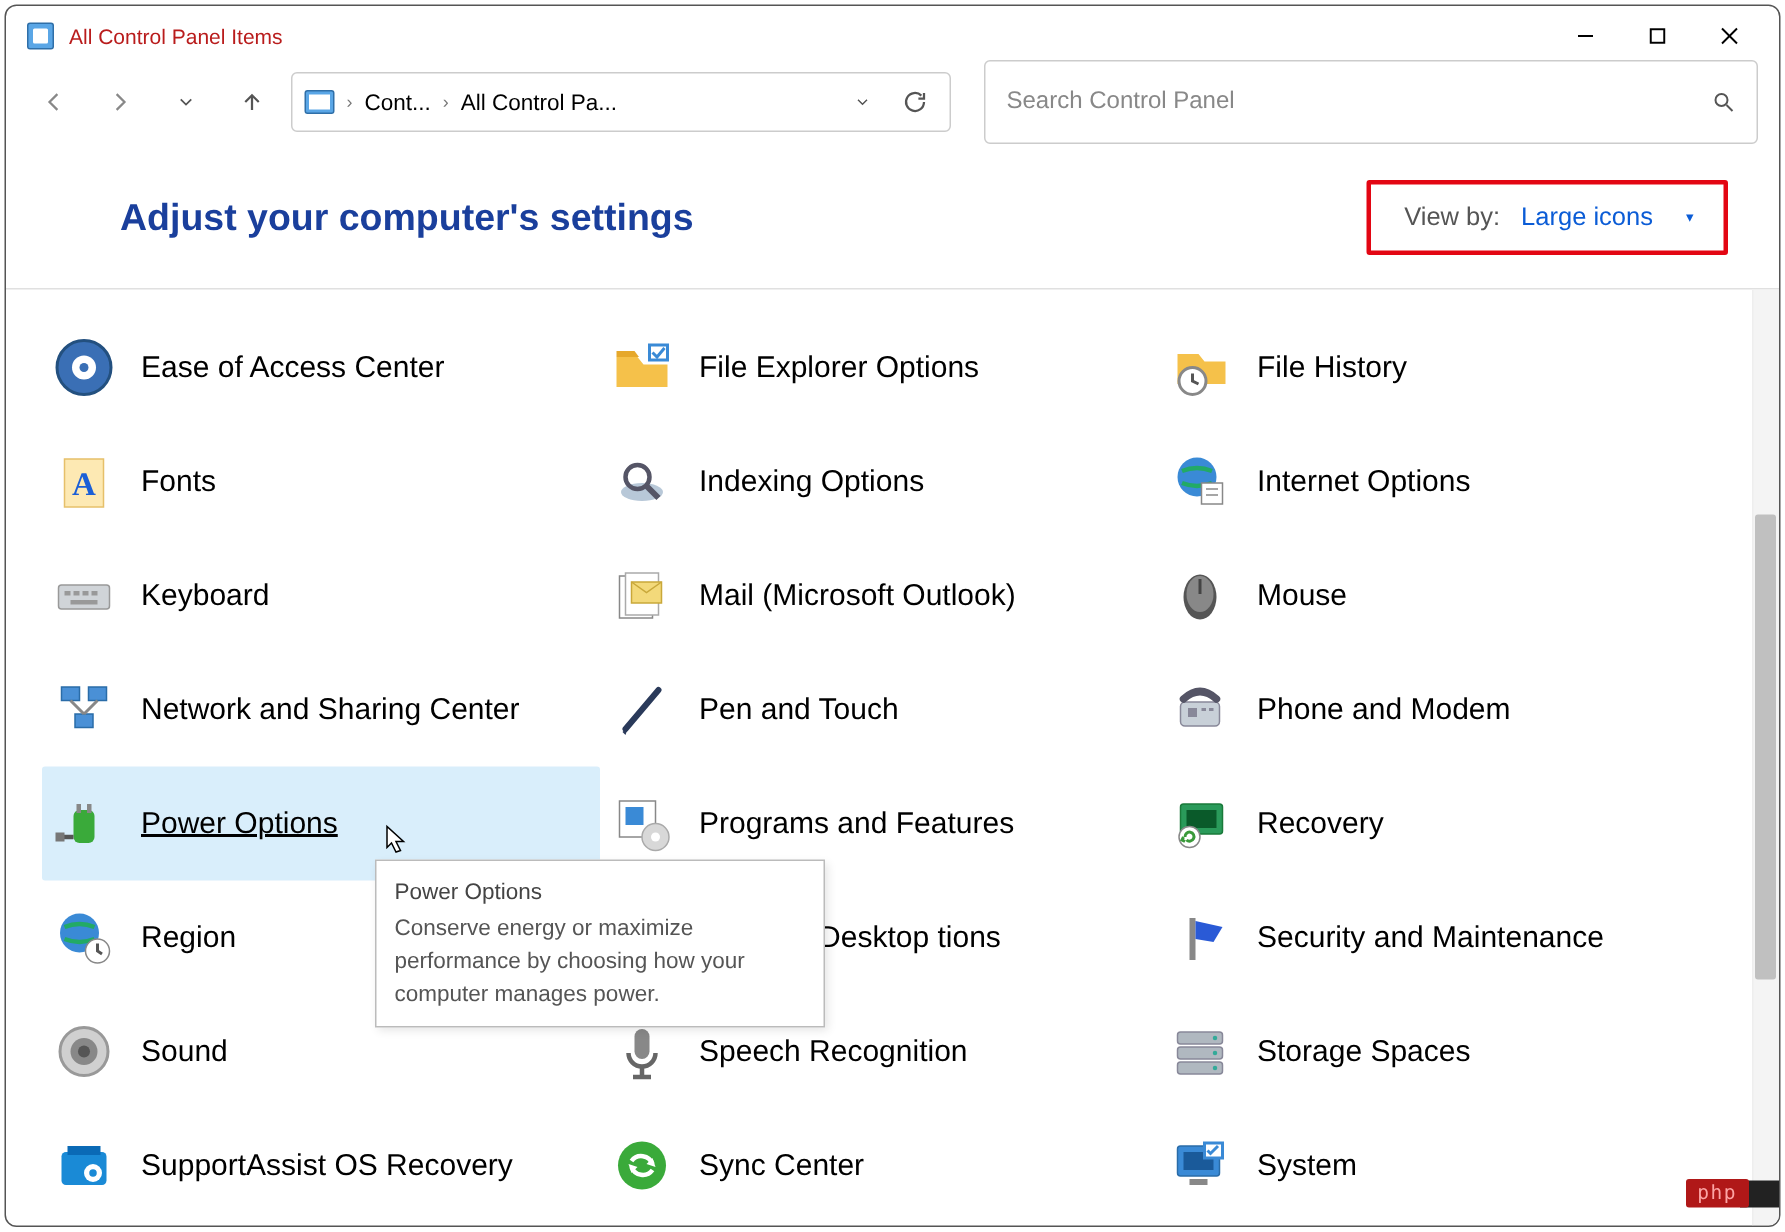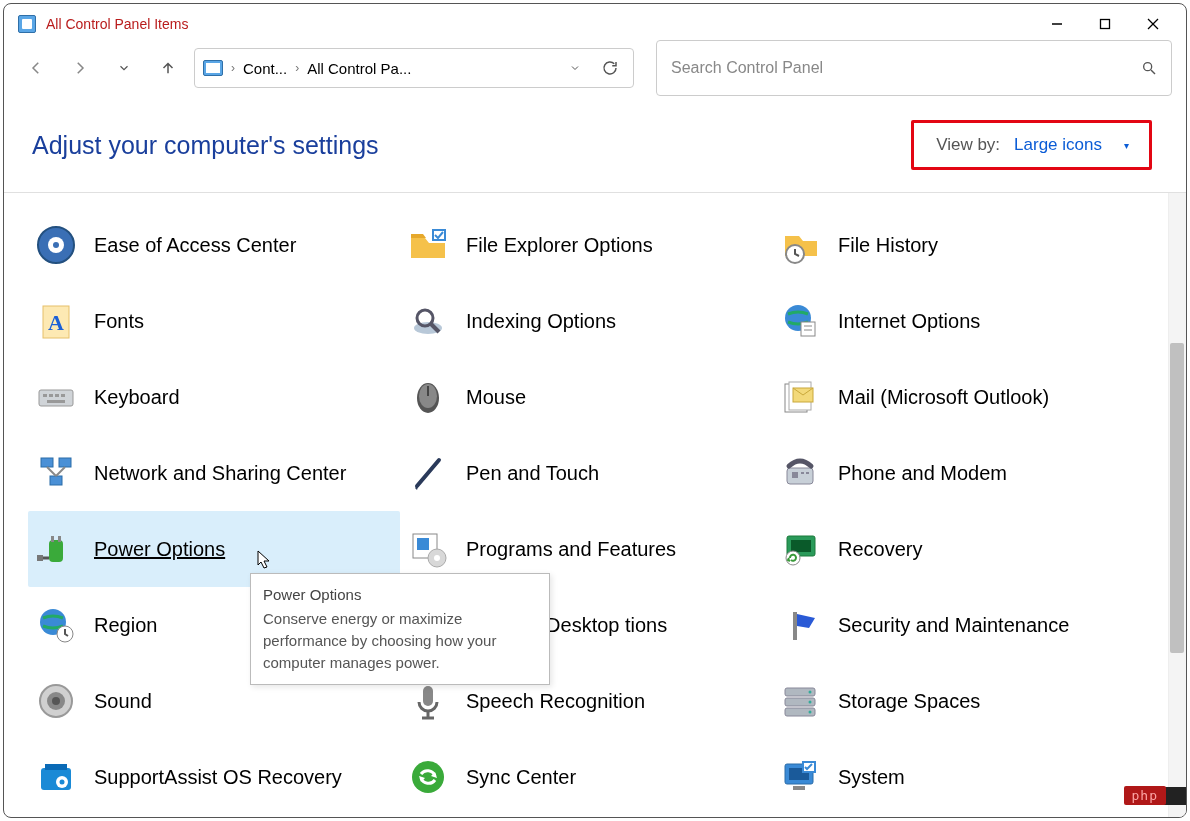--- a/index.html
+++ b/index.html
@@ -56,21 +56,21 @@
     .search-bar { flex:1; height:56px; border:1px solid #ccc; border-radius:4px; display:flex; align-items:center; padding:0 14px; margin-left:14px; }
     .search-bar input { border:none; outline:none; flex:1; font-size:16px; color:#333; background:transparent; }
     .search-bar input::placeholder { color:#888; }
     .search-icon { color:#555; font-size:16px; }
     .subhead {
       display:flex;
       justify-content:space-between;
       align-items:center;
       padding: 28px 34px 22px 28px;
     }
-    .subhead-title { color:#1a3f9c; font-size:25px; font-weight:400; }
+    .subhead-title { color:#1a3f9c; font-size:25px; font-weight:700;margin-left:48px; }
     .viewby { display:flex; align-items:center; gap:14px; border:3px solid #e30613; padding:12px 20px 12px 22px; border-radius:2px; }
     .viewby-label { color:#555; font-size:17px; }
     .viewby-value { color:#0b5cd6; font-size:17px; display:flex; align-items:center; gap:22px; cursor:pointer; }
     .viewby-chev { font-size:10px; color:#0b5cd6; }
     .divider { border-top:1px solid #e0e0e0; margin:0 0 0 0; }
     .content {
       flex:1;
       overflow:hidden;
       position:relative;
       padding: 14px 0 0 24px;
@@ -322,37 +322,37 @@
               <rect x="20" y="18" width="4" height="3" fill="#999"></rect>
               <rect x="26" y="18" width="4" height="3" fill="#999"></rect>
               <rect x="12" y="24" width="18" height="3" fill="#999"></rect>
             </svg>
         </span>
         <span class="label">Keyboard</span>
       </div>
       <div class="item">
         <span class="icon-box">
           <svg width="42" height="42" viewBox="0 0 42 42">
-              <ellipse cx="21" cy="22" rx="11" ry="15" fill="#555"></ellipse>
-              <ellipse cx="21" cy="20" rx="9" ry="12" fill="#888"></ellipse>
-              <line x1="21" y1="10" x2="21" y2="20" stroke="#444" stroke-width="2"></line>
-            </svg>
-        </span>
-        <span class="label">Mouse</span>
-      </div>
-      <div class="item">
-        <span class="icon-box">
-          <svg width="42" height="42" viewBox="0 0 42 42">
               <rect x="6" y="8" width="22" height="28" fill="#fff" stroke="#888"></rect>
               <rect x="10" y="6" width="22" height="28" fill="#fff" stroke="#aaa"></rect>
               <rect x="14" y="12" width="20" height="14" fill="#f3d97a" stroke="#c9a83a"></rect>
               <path d="M14 12l10 7 10-7" fill="none" stroke="#c9a83a"></path>
             </svg>
         </span>
         <span class="label">Mail (Microsoft Outlook)</span>
+      </div>
+      <div class="item">
+        <span class="icon-box">
+          <svg width="42" height="42" viewBox="0 0 42 42">
+              <ellipse cx="21" cy="22" rx="11" ry="15" fill="#555"></ellipse>
+              <ellipse cx="21" cy="20" rx="9" ry="12" fill="#888"></ellipse>
+              <line x1="21" y1="10" x2="21" y2="20" stroke="#444" stroke-width="2"></line>
+            </svg>
+        </span>
+        <span class="label">Mouse</span>
       </div>
 
       <div class="item">
         <span class="icon-box">
           <svg width="42" height="42" viewBox="0 0 42 42">
               <rect x="6" y="6" width="12" height="9" fill="#4a90d6" stroke="#2a6ca8"></rect>
               <rect x="24" y="6" width="12" height="9" fill="#4a90d6" stroke="#2a6ca8"></rect>
               <rect x="15" y="24" width="12" height="9" fill="#4a90d6" stroke="#2a6ca8"></rect>
               <line x1="12" y1="15" x2="21" y2="24" stroke="#888" stroke-width="2"></line>
               <line x1="30" y1="15" x2="21" y2="24" stroke="#888" stroke-width="2"></line>

